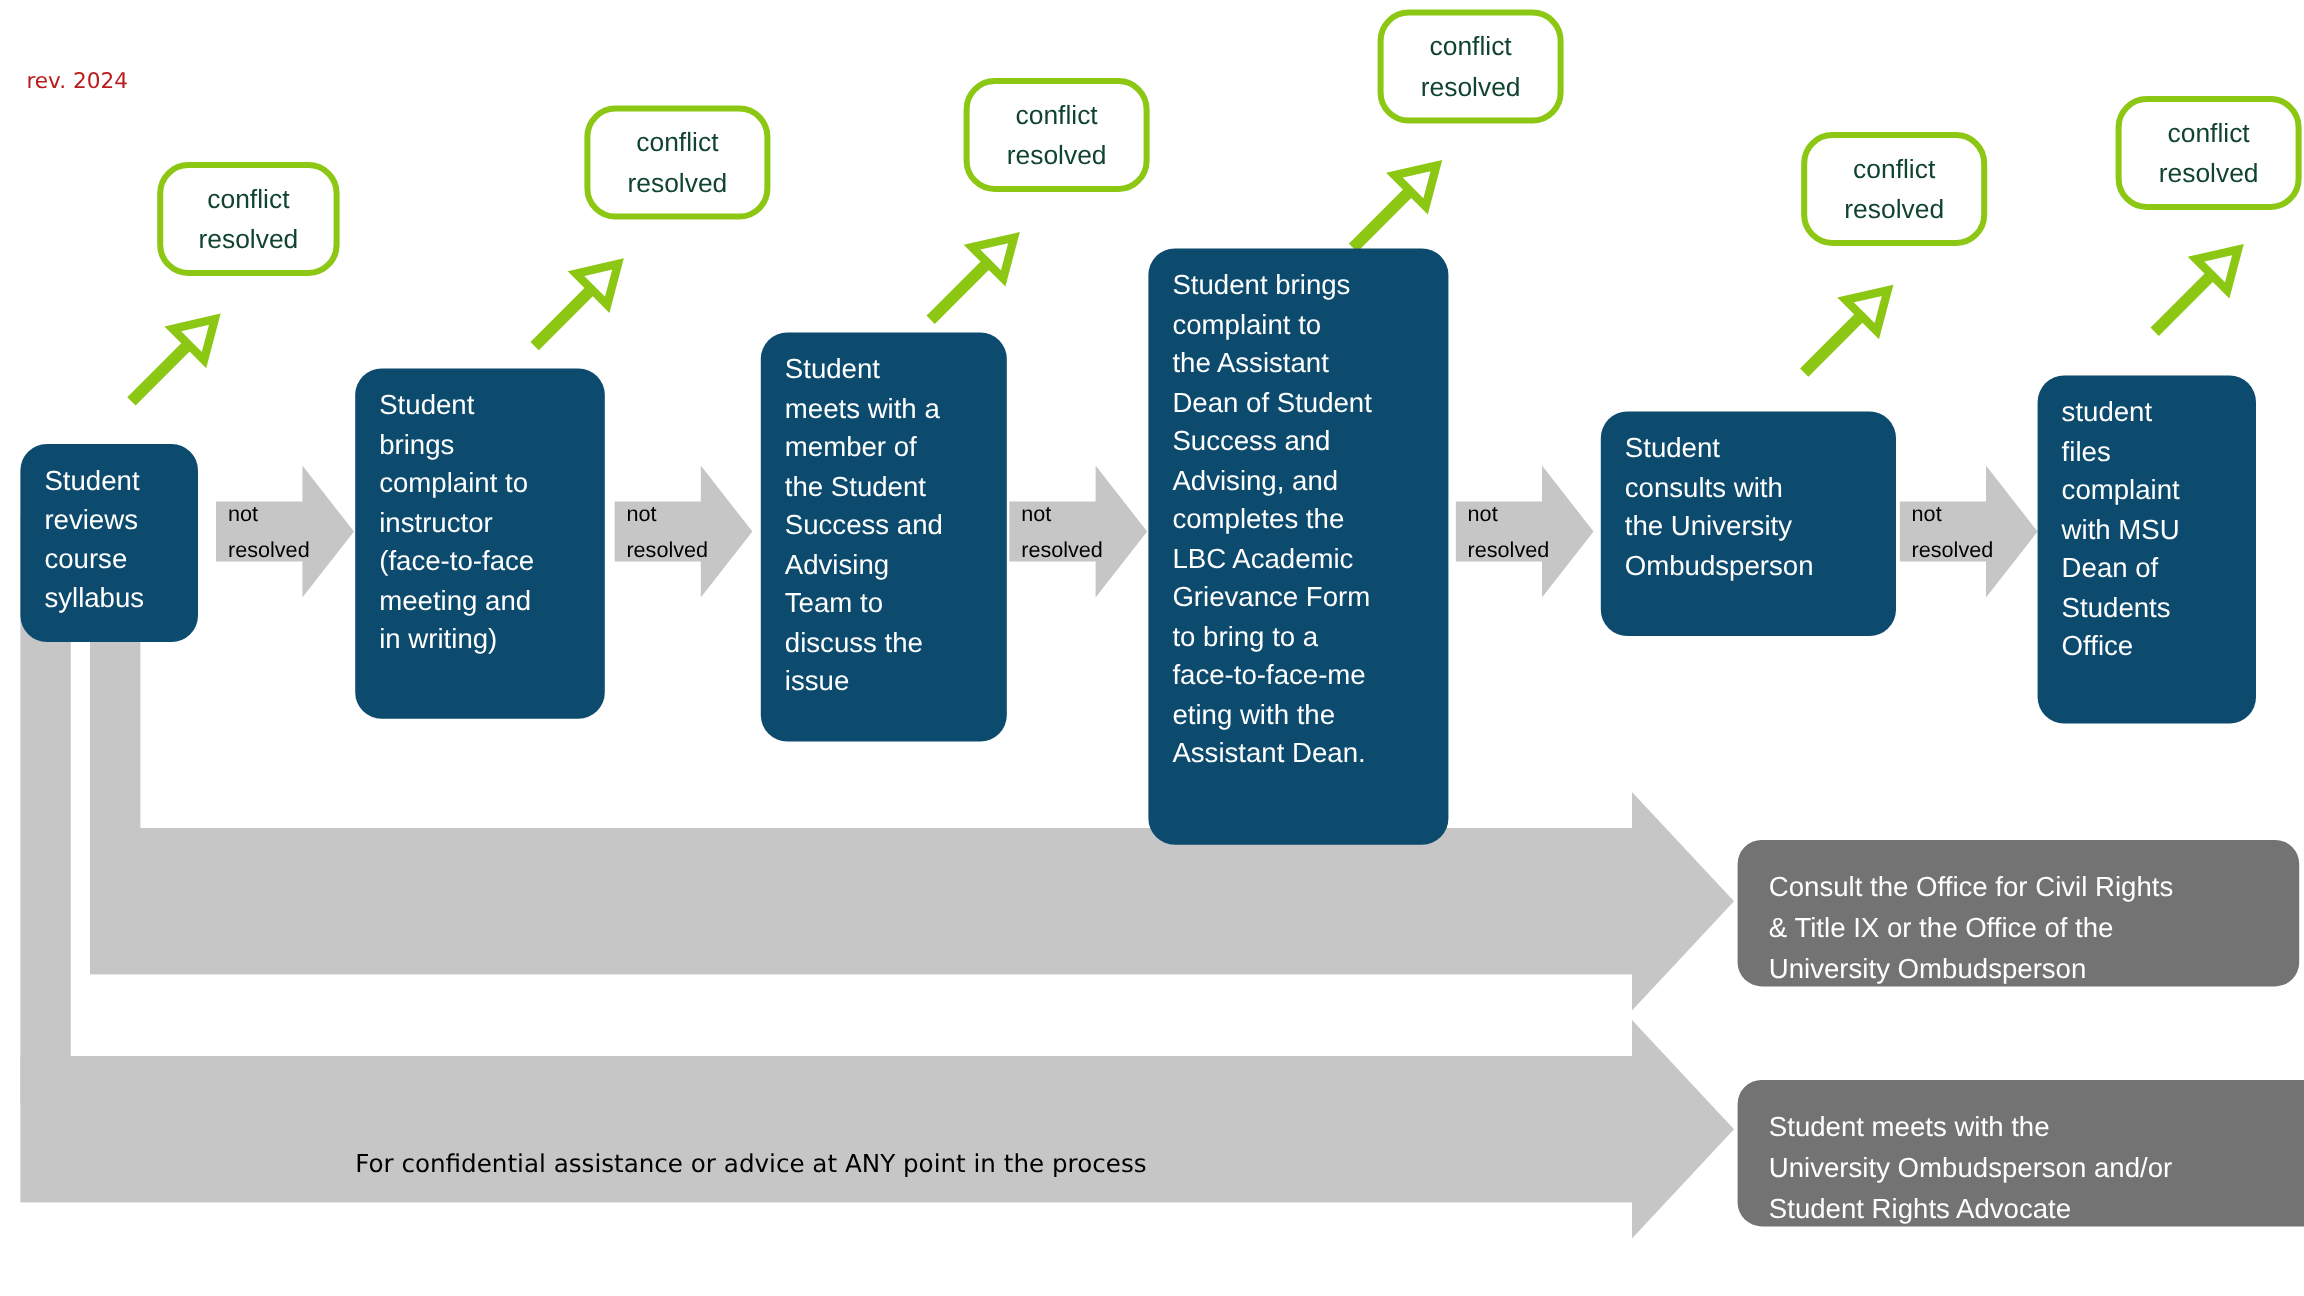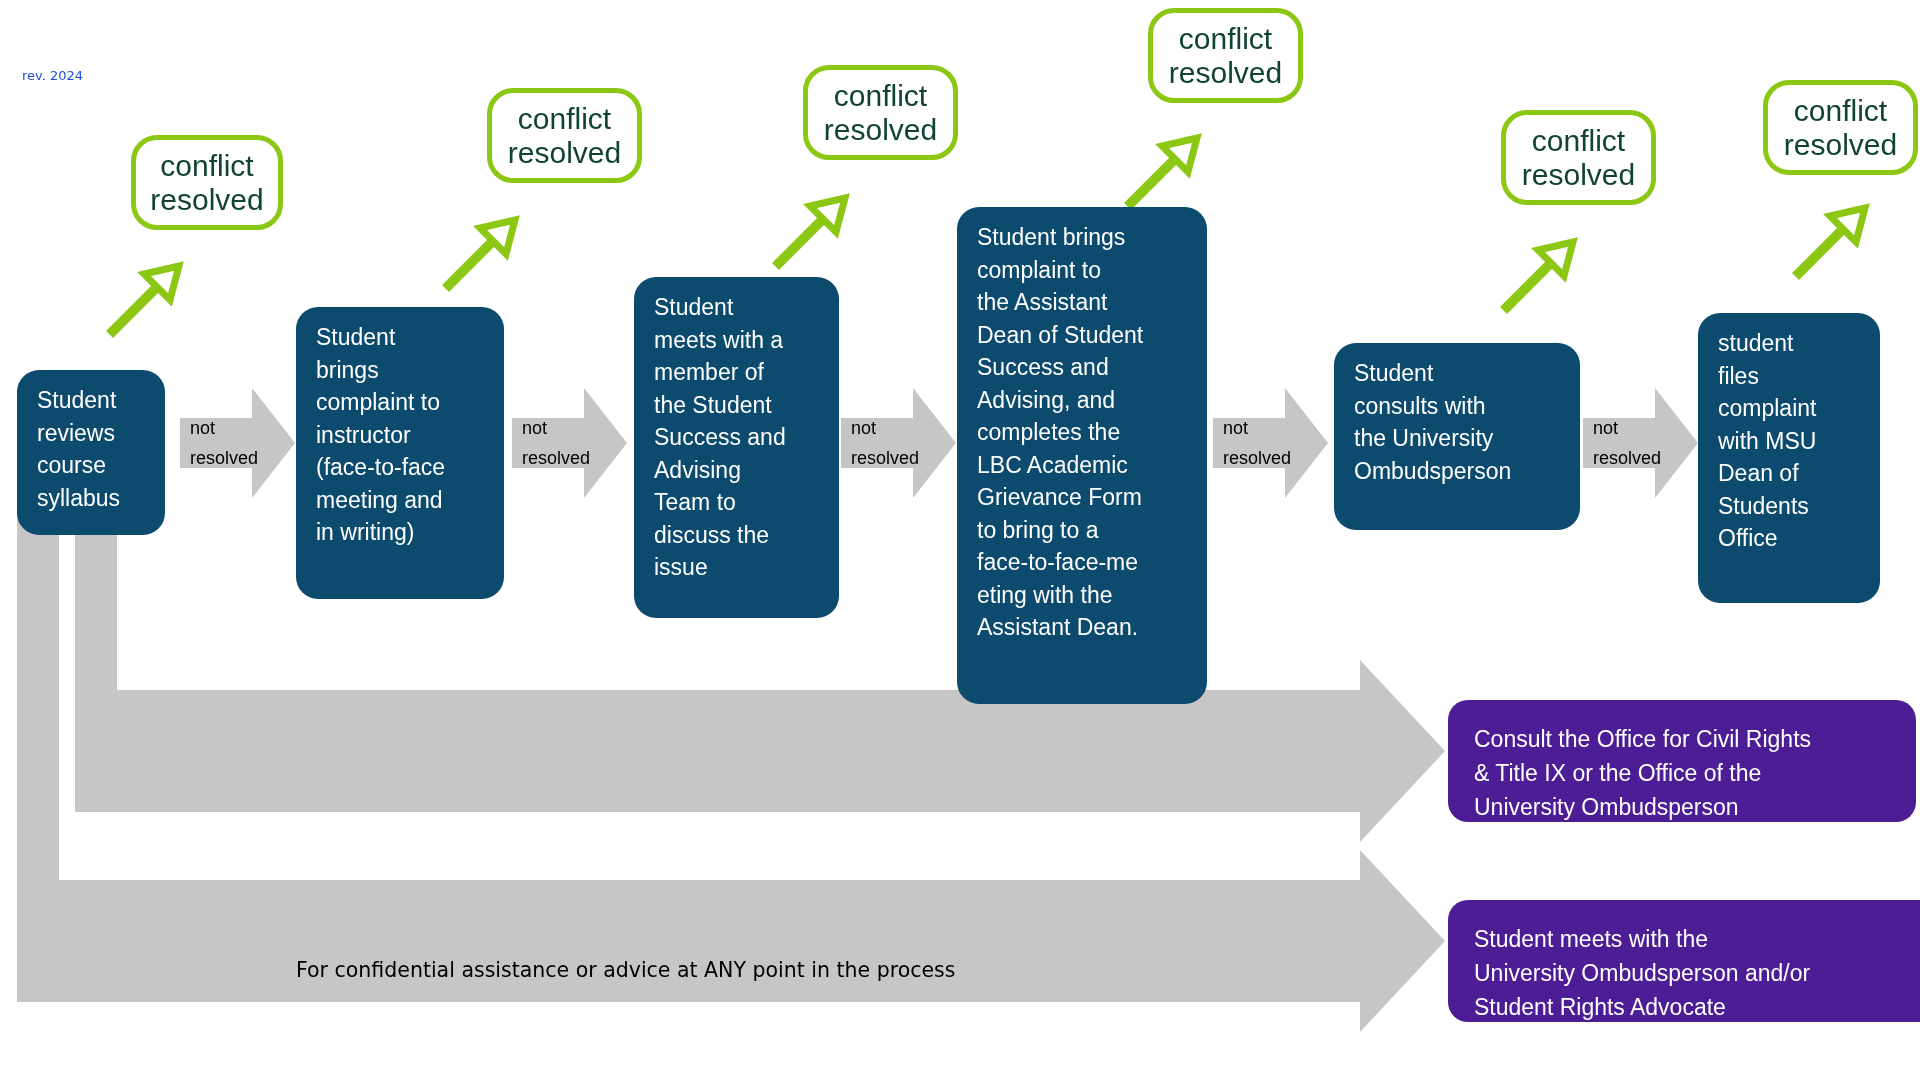--- a/index.html
+++ b/index.html
@@ -9,59 +9,59 @@
   #stage { position:relative; width:1920px; height:1080px; }
 
   
   .title {
     position:absolute; left:18px; top:6px;
     font-family:"DejaVu Sans", sans-serif;
     font-weight:bold; font-size:37px; color:#000; letter-spacing:-0.3px;
     white-space:nowrap;
   }
   .subtitle {
-    position:absolute; left:22px; top:68px;
+    position:absolute; left:22px; top:57px;
     font-family:"DejaVu Sans", sans-serif;
-    font-size:13px; color:#1d4ed8;
+    font-size:18px; color:#b91c1c;
   }
 
   
   .pbox {
     position:absolute;
     background:#0c4a6e;
     border-radius:22px;
     color:#ffffff;
     font-family:"Liberation Sans", sans-serif;
     font-size:23px;
     line-height:32.5px;
     padding:14px 16px 14px 20px;
     overflow:hidden;
     white-space:pre-line;
   }
 
   
   .obox {
     position:absolute;
-    background:#4c1d95;
+    background:#737373;
     border-radius:20px;
     color:#ffffff;
     font-size:23px;
     line-height:34px;
     padding:22px 26px;
     white-space:pre-line;
   }
 
   
   .bubble {
     position:absolute;
     border:5px solid #8CC713;
     border-radius:26px;
     background:#ffffff;
     color:#11442F;
-    font-size:30px;
+    font-size:22px;
     line-height:34px;
     text-align:center;
     display:flex; align-items:center; justify-content:center;
     white-space:pre-line;
   }
 
   
   .garrow { position:absolute; }
   .garrow svg { display:block; overflow:visible; }
 

